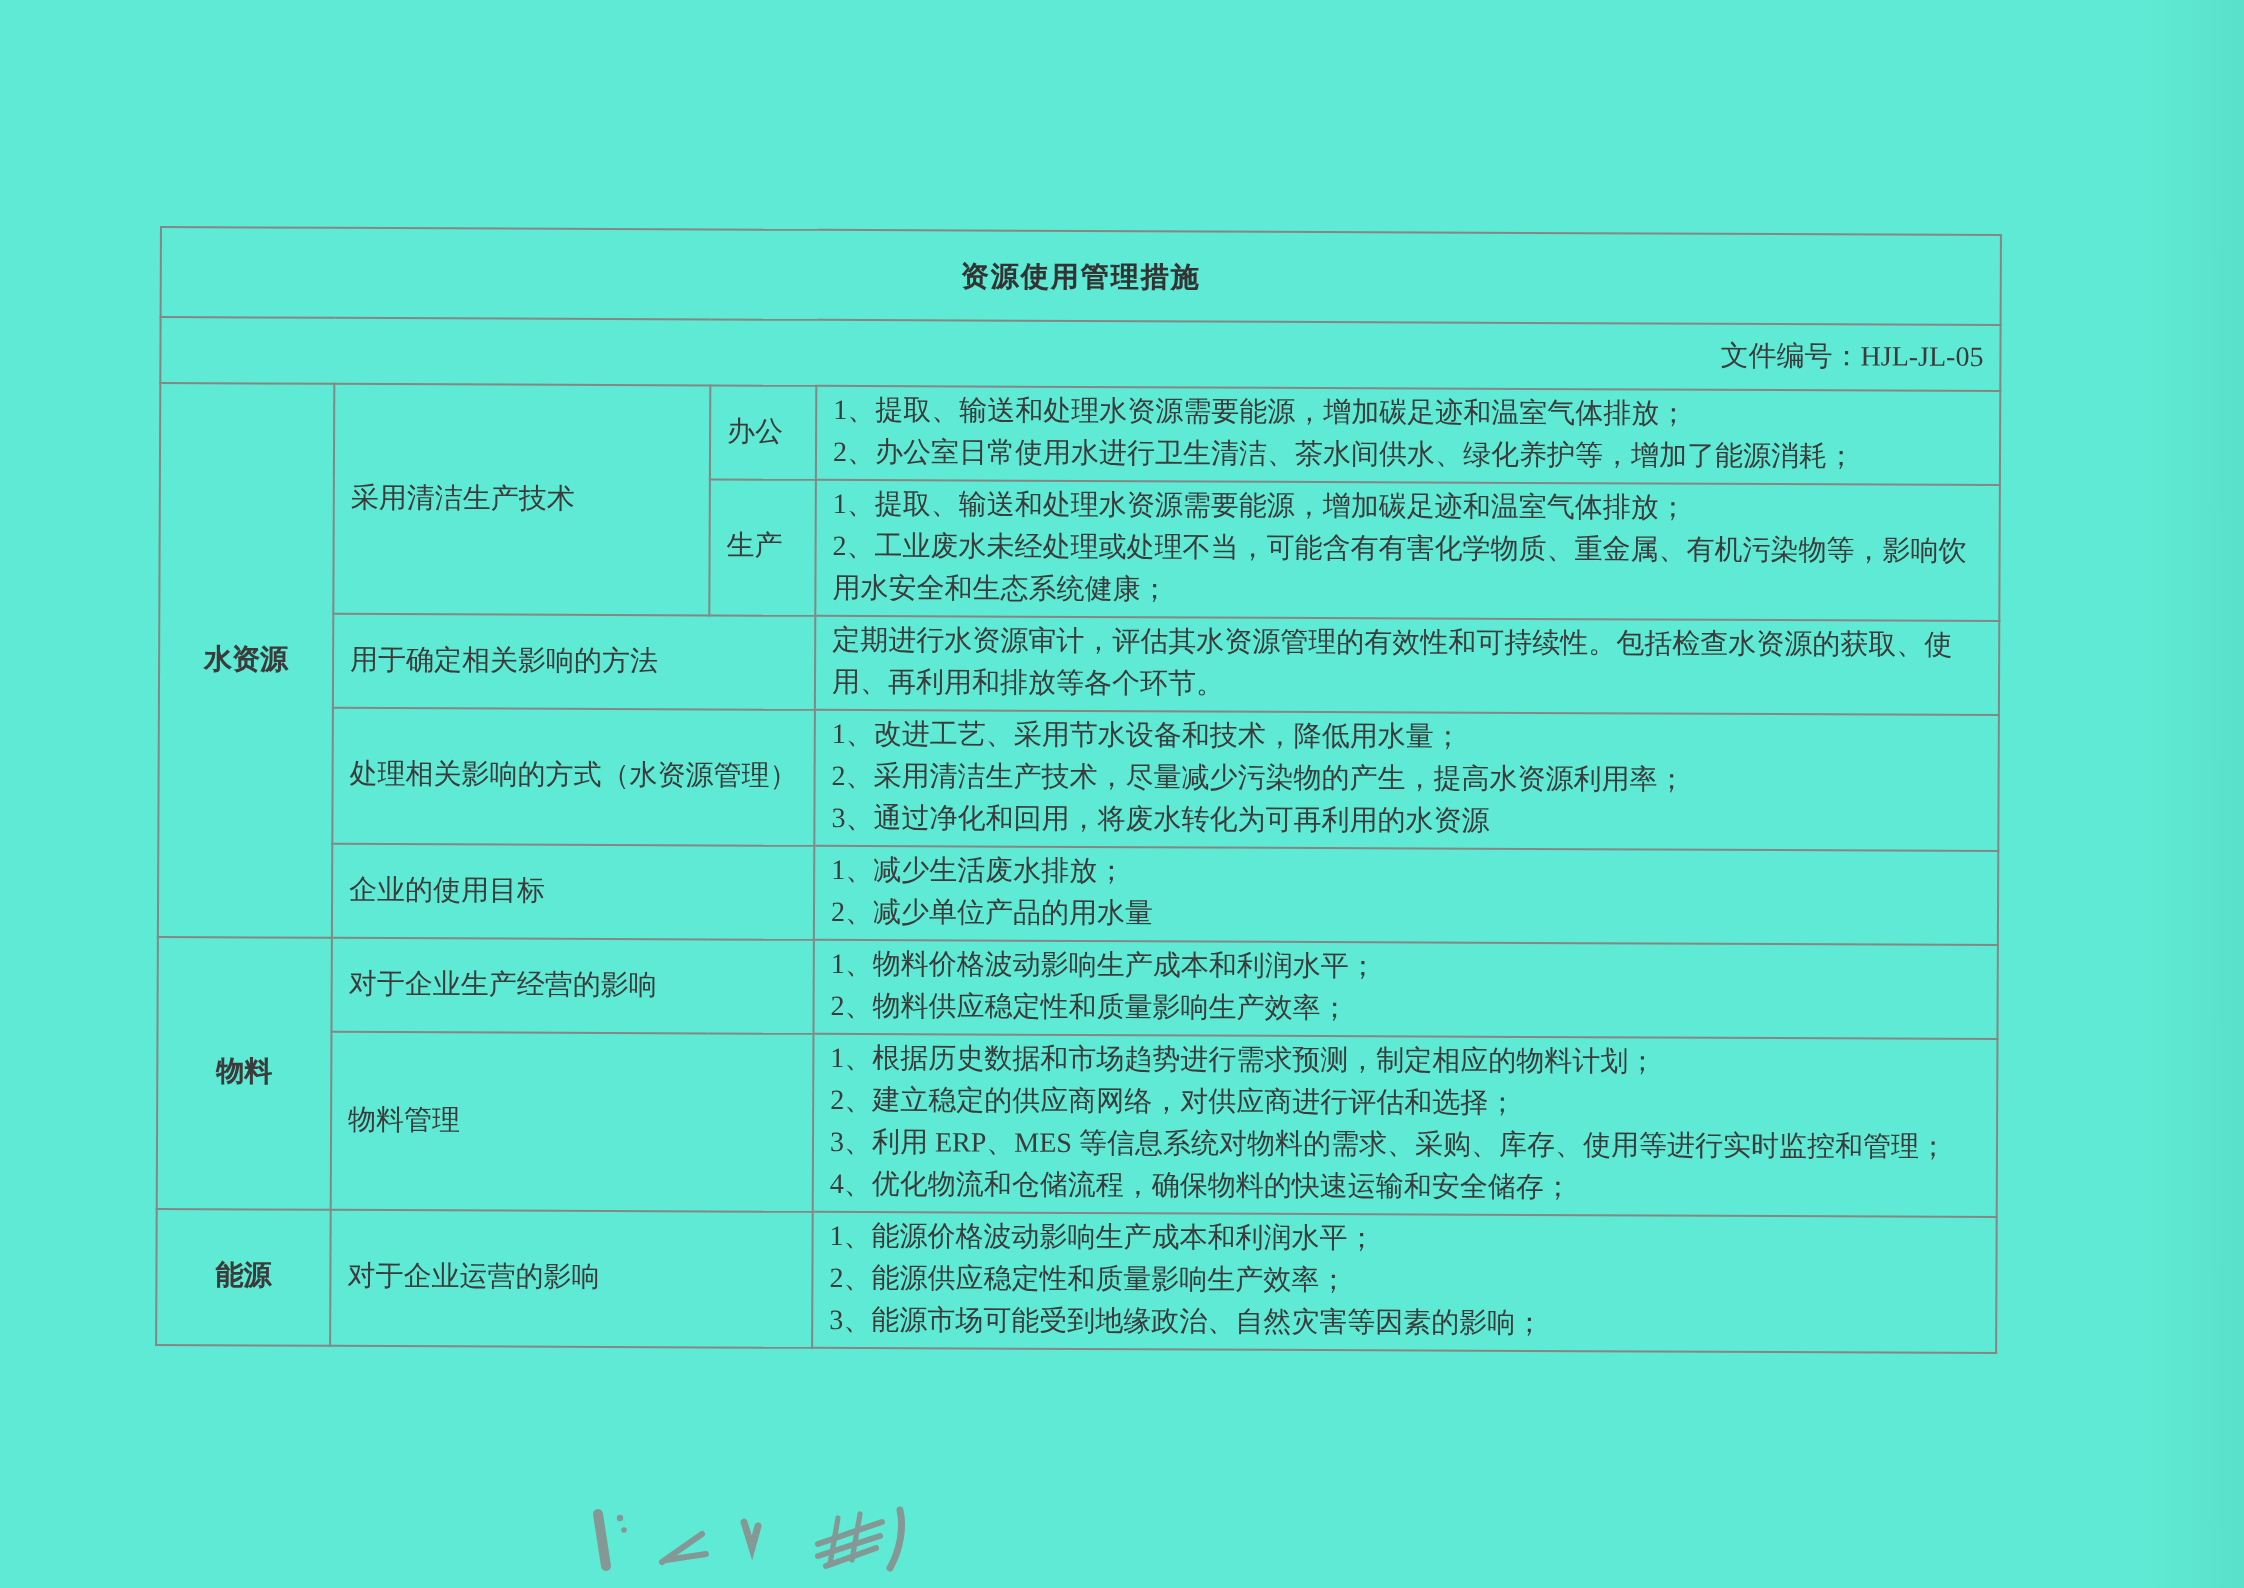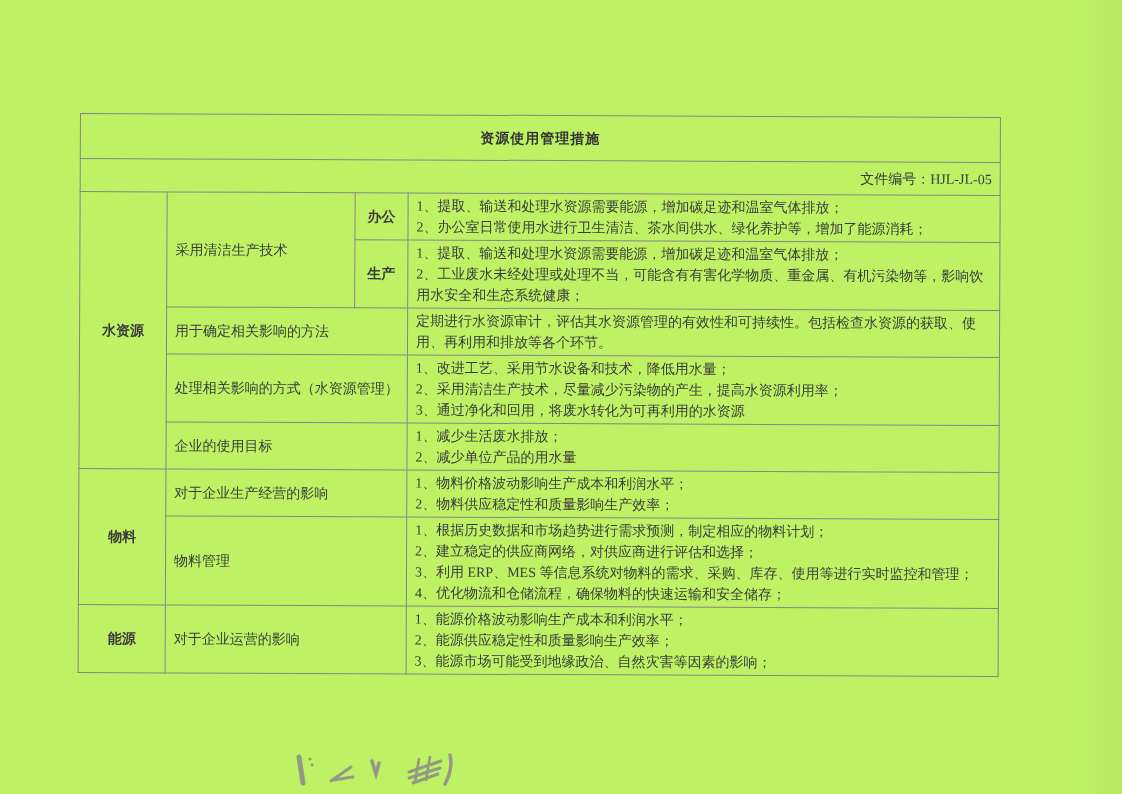--- a/index.html
+++ b/index.html
@@ -5,21 +5,21 @@
   html,body{margin:0;padding:0;}
   body{
     width:1122px;height:794px;
     background:#f4f4f2;
     font-family:"Liberation Serif","DejaVu Serif",serif;
     overflow:hidden;
   }
   .page{
     position:relative;
     width:1122px;height:794px;
-    background:#bef264;
+    background:#5eead4;
     overflow:hidden;
   }
   
   .scan-shade{
     position:absolute;top:0;right:0;width:48px;height:794px;
     background:linear-gradient(to right, rgba(0,0,0,0), rgba(0,0,0,0.045));
     pointer-events:none;
   }
   .doc-wrap{
     position:absolute;left:80px;top:113px;
@@ -54,21 +54,21 @@
     padding-right:16px;
     font-size:14.5px;
   }
   td.cat-cell{
     text-align:center;
     font-weight:bold;
     font-size:15px;
     padding:2px 4px;
   }
   td.label-cell{ padding-left:11px; }
-  td.scope-cell{ text-align:center;font-weight:bold; }
+  td.scope-cell{ text-align:left; }
   td.content-cell{ padding-left:9px; padding-right:6px; }
   tr.h2{height:46px;}   
   tr.h3{height:67px;}   
   tr.h4{height:89px;}   
   .line{white-space:normal;}
   
   .marks{
     position:absolute;left:282px;top:748px;width:180px;height:44px;
   }
 </style>

